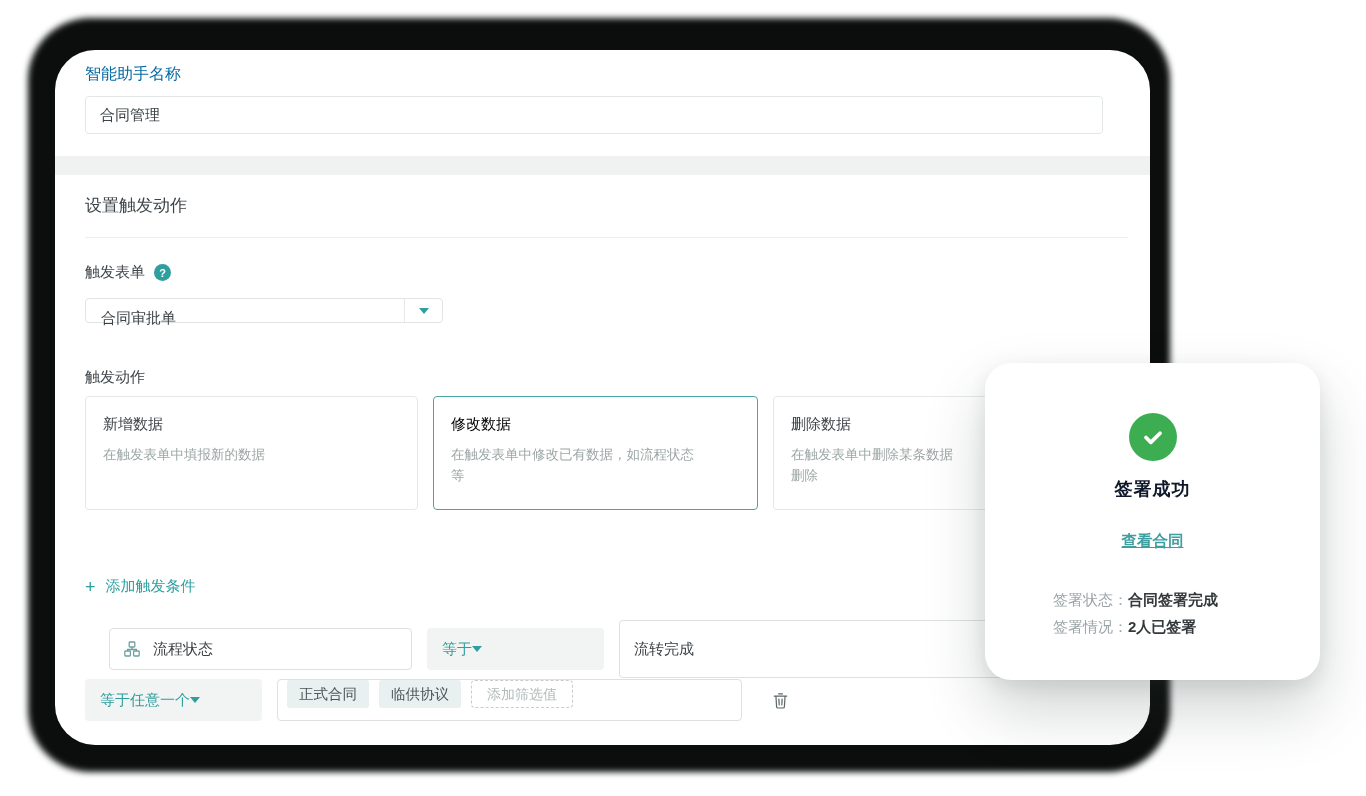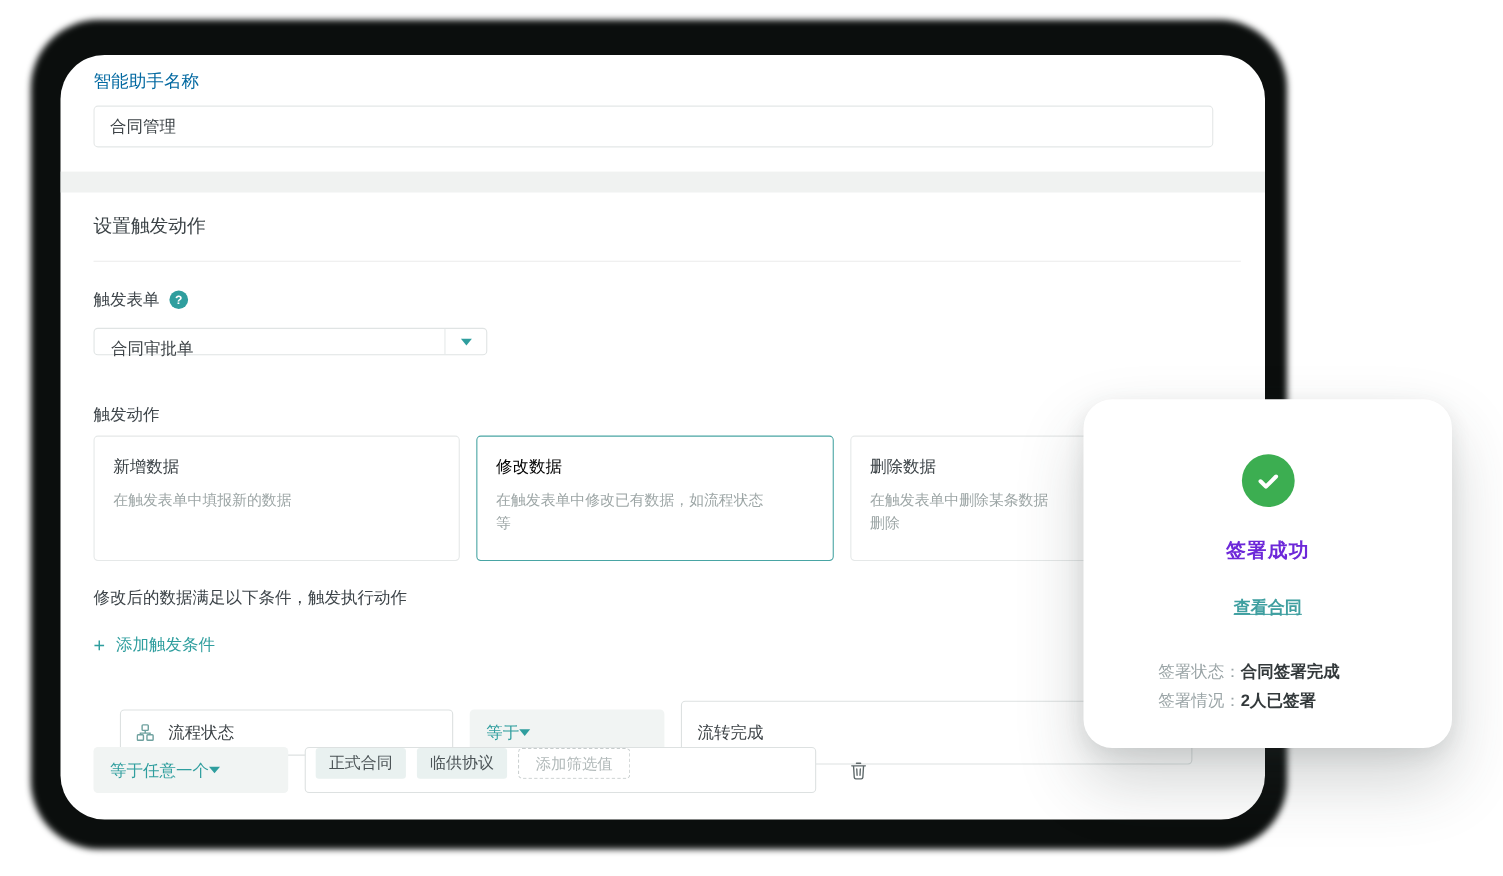--- a/index.html
+++ b/index.html
@@ -50,21 +50,21 @@
   .card-title { font-size:15px; color:#3c4347; margin:2px 0 11px; }
   .card.selected .card-title { color:#000000; }
   .card-desc { font-size:13.5px; color:#9da6a6; line-height:1.55; white-space:pre-line; }
 
   .cond-hint { position:absolute; left:30px; top:484px; }
   .add-cond { position:absolute; left:30px; top:527px; display:flex; align-items:center;
               gap:10px; color:#2f9e9e; font-size:15px; cursor:pointer; }
   .add-cond .plus { font-size:18px; line-height:1; }
 
   .cond-row { position:absolute; left:30px; display:flex; gap:15px; align-items:center; }
-  .cond-row.r1 { top:587px;padding-left:24px; }
+  .cond-row.r1 { top:570px;padding-left:24px; }
   .cond-row.r2 { top:629px; }
   .field-box { width:303px; height:42px; border:1px solid #dde1e1; border-radius:4px;
                background:#fff; display:flex; align-items:center; gap:13px;
                padding-left:14px; }
   .field-name { font-size:15px; color:#3c4246; }
   .op-select { width:177px; height:42px; background:#f1f4f3; border-radius:4px;
                display:flex; align-items:center; 
                padding:0 14px 0 15px; cursor:pointer; }
   .op-text { font-size:15px; color:#2f9e9e; }
   .value-input { width:465px; height:58px; border:1px solid #dde1e1; border-radius:4px;
@@ -79,21 +79,21 @@
   .trash-btn { margin-left:14px; background:none; border:none; cursor:pointer;
                display:flex; align-items:center; }
 
   
   .toast { position:absolute; left:985px; top:363px; width:335px; height:317px;
            background:#fff; border-radius:26px; z-index:5;
            box-shadow:0 30px 60px rgba(50,60,60,.22), 0 6px 18px rgba(50,60,60,.10);
            display:flex; flex-direction:column; align-items:center; }
   .toast-check { margin-top:50px; width:48px; height:48px; border-radius:50%;
                  background:#3cae51; display:flex; align-items:center; justify-content:center; }
-  .toast-title { margin-top:27px; font-size:18px; font-weight:600; color:#6d28d9;
+  .toast-title { margin-top:16px; font-size:18px; font-weight:600; color:#0f172a;
                  letter-spacing:1px;font-family:Liberation Serif, serif; }
   .toast-link { margin-top:30px; font-size:15.5px; font-weight:700; color:#3f9fa0;
                 text-decoration:underline; cursor:pointer; }
   .toast-rows { margin-top:34px; align-self:flex-start; margin-left:68px;
                 font-size:15px; line-height:27px; }
   .toast-row-label { color:#9aa4a6; }
   .toast-row-value { color:#33393b; font-weight:700; }
 </style>
 </head>
 <body>
@@ -136,21 +136,20 @@
         <div class="card-desc">在触发表单中修改已有数据，如流程状态
 等</div>
       </div>
       <div class="card">
         <div class="card-title">删除数据</div>
         <div class="card-desc">在触发表单中删除某条数据
 删除</div>
       </div>
     </div>
 
-    <div class="cond-hint form-label">修改后的数据满足以下条件，触发执行动作</div>
 
     <div class="add-cond">
       <span class="plus">+</span>
       <span>添加触发条件</span>
     </div>
 
     <div class="cond-row r1">
       <div class="field-box">
         <svg width="16" height="16" viewBox="0 0 16 16" fill="none" stroke="#6fa19f" stroke-width="1.3">
           <rect x="5.2" y="1" width="5.6" height="5" rx="0.8"></rect>

